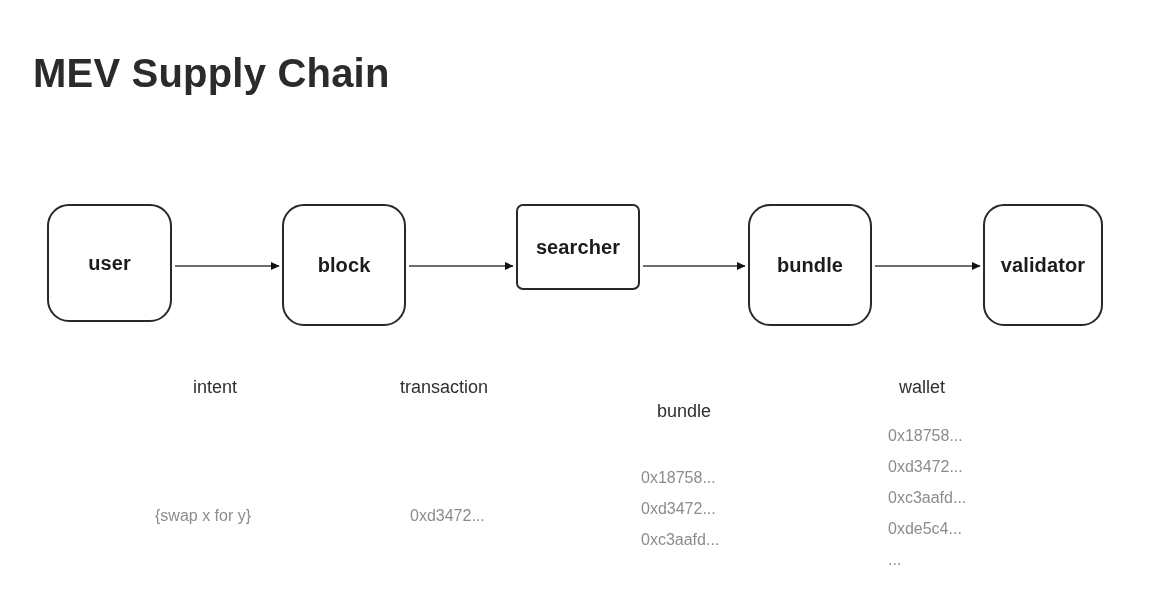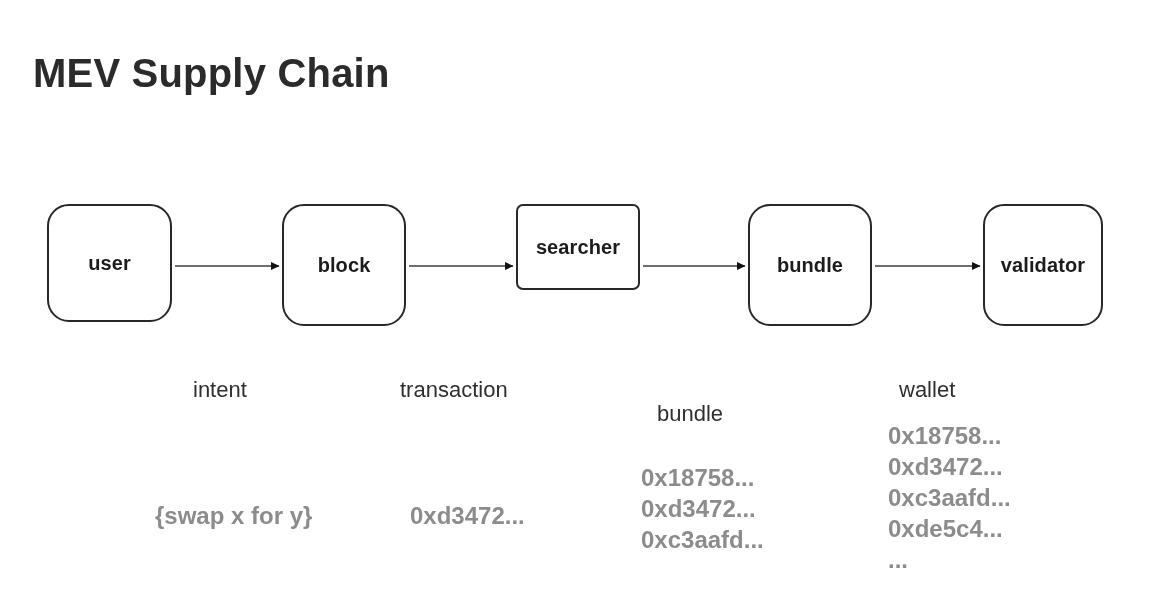--- a/index.html
+++ b/index.html
@@ -43,30 +43,30 @@
   }
   .node-label {
     font-size: 20px;
     font-weight: 700;
     color: #1c1c1e;
     letter-spacing: 0.1px;
     white-space: nowrap;
   }
   .edge-label {
     position: absolute;
-    font-size: 22px;
+    font-size: 18px;
     color: #2f2f2f;
     font-weight: 400;
     white-space: nowrap;
   }
   .payload {
     position: absolute;
-    font-size: 24px;
+    font-size: 16px;
     color: #8c8c8c;
-    font-weight: 700;
+    font-weight: 400;
     line-height: 31px;
     white-space: nowrap;
   }
   .payload .pl-line { display: block; }
   svg.arrows {
     position: absolute;
     left: 0; top: 0;
     width: 1152px;
     height: 616px;
     pointer-events: none;

